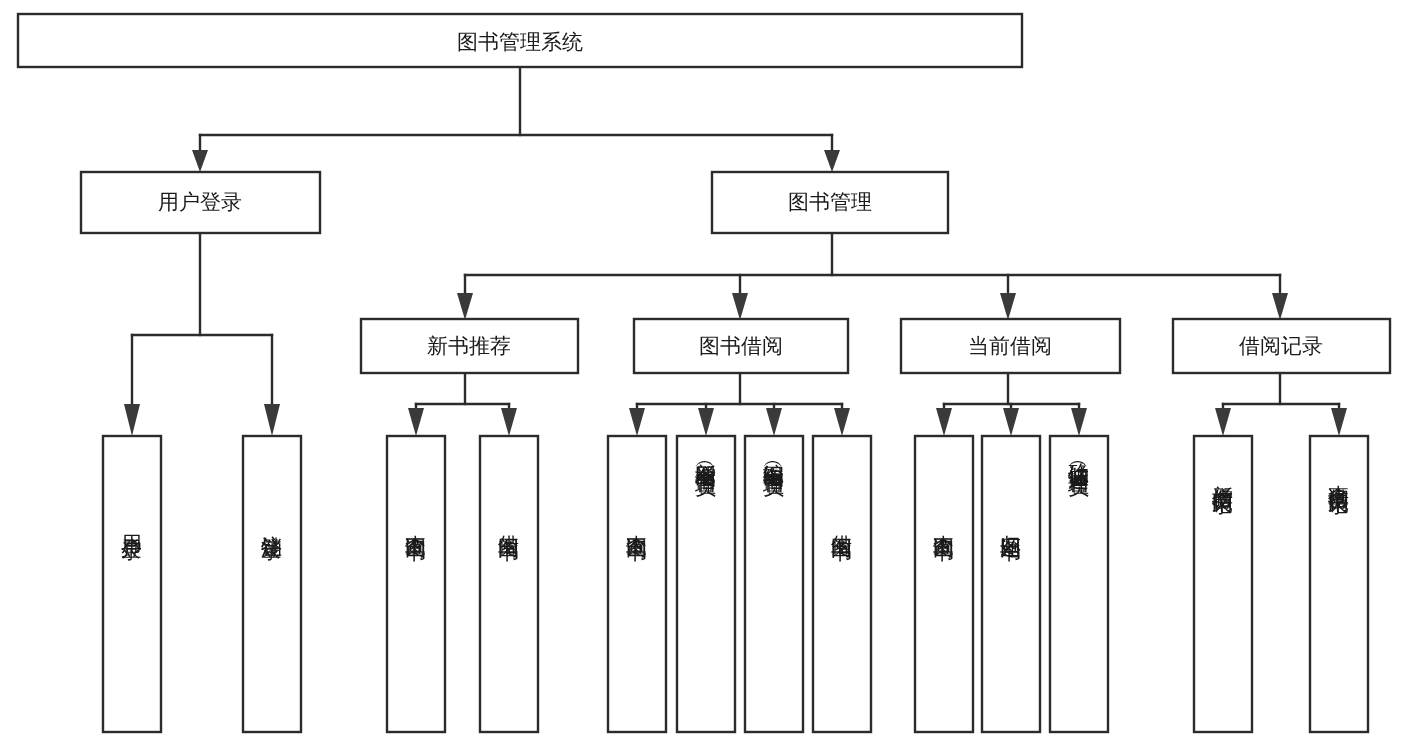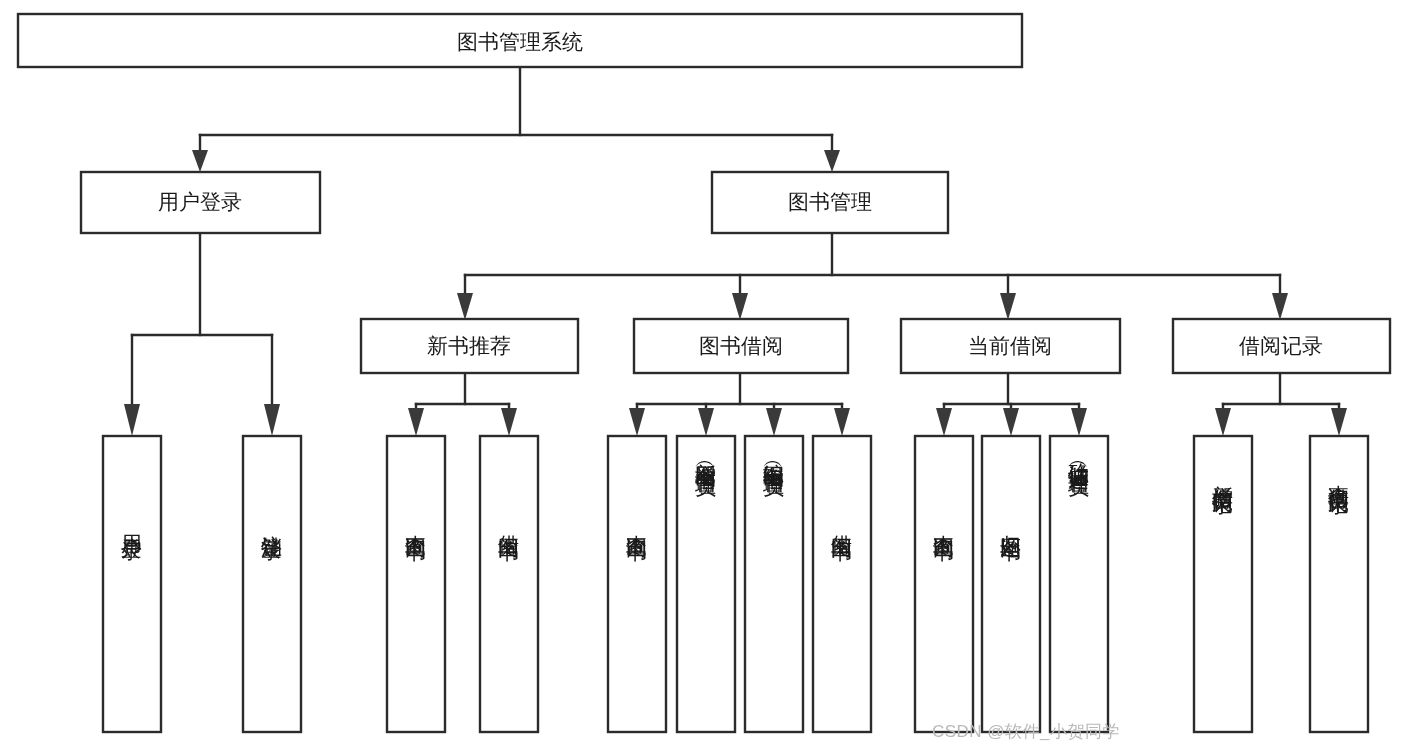--- a/index.html
+++ b/index.html
@@ -236,15 +236,14 @@
     <span class="vlabel-text">确认归还（管理员）</span>
   </div>
 
   <div class="vlabel-wrap" style="left:1194px; top:436px; width:58px; height:296px; padding-top:32px;">
     <span class="vlabel-text">新增借阅记录</span>
   </div>
   <div class="vlabel-wrap" style="left:1310px; top:436px; width:58px; height:296px; padding-top:32px;">
     <span class="vlabel-text">查询借阅记录</span>
   </div>
 
-  <div id="watermark">CSDN @软件_小贺同学</div>
 
 </div>
 
 </body></html>

